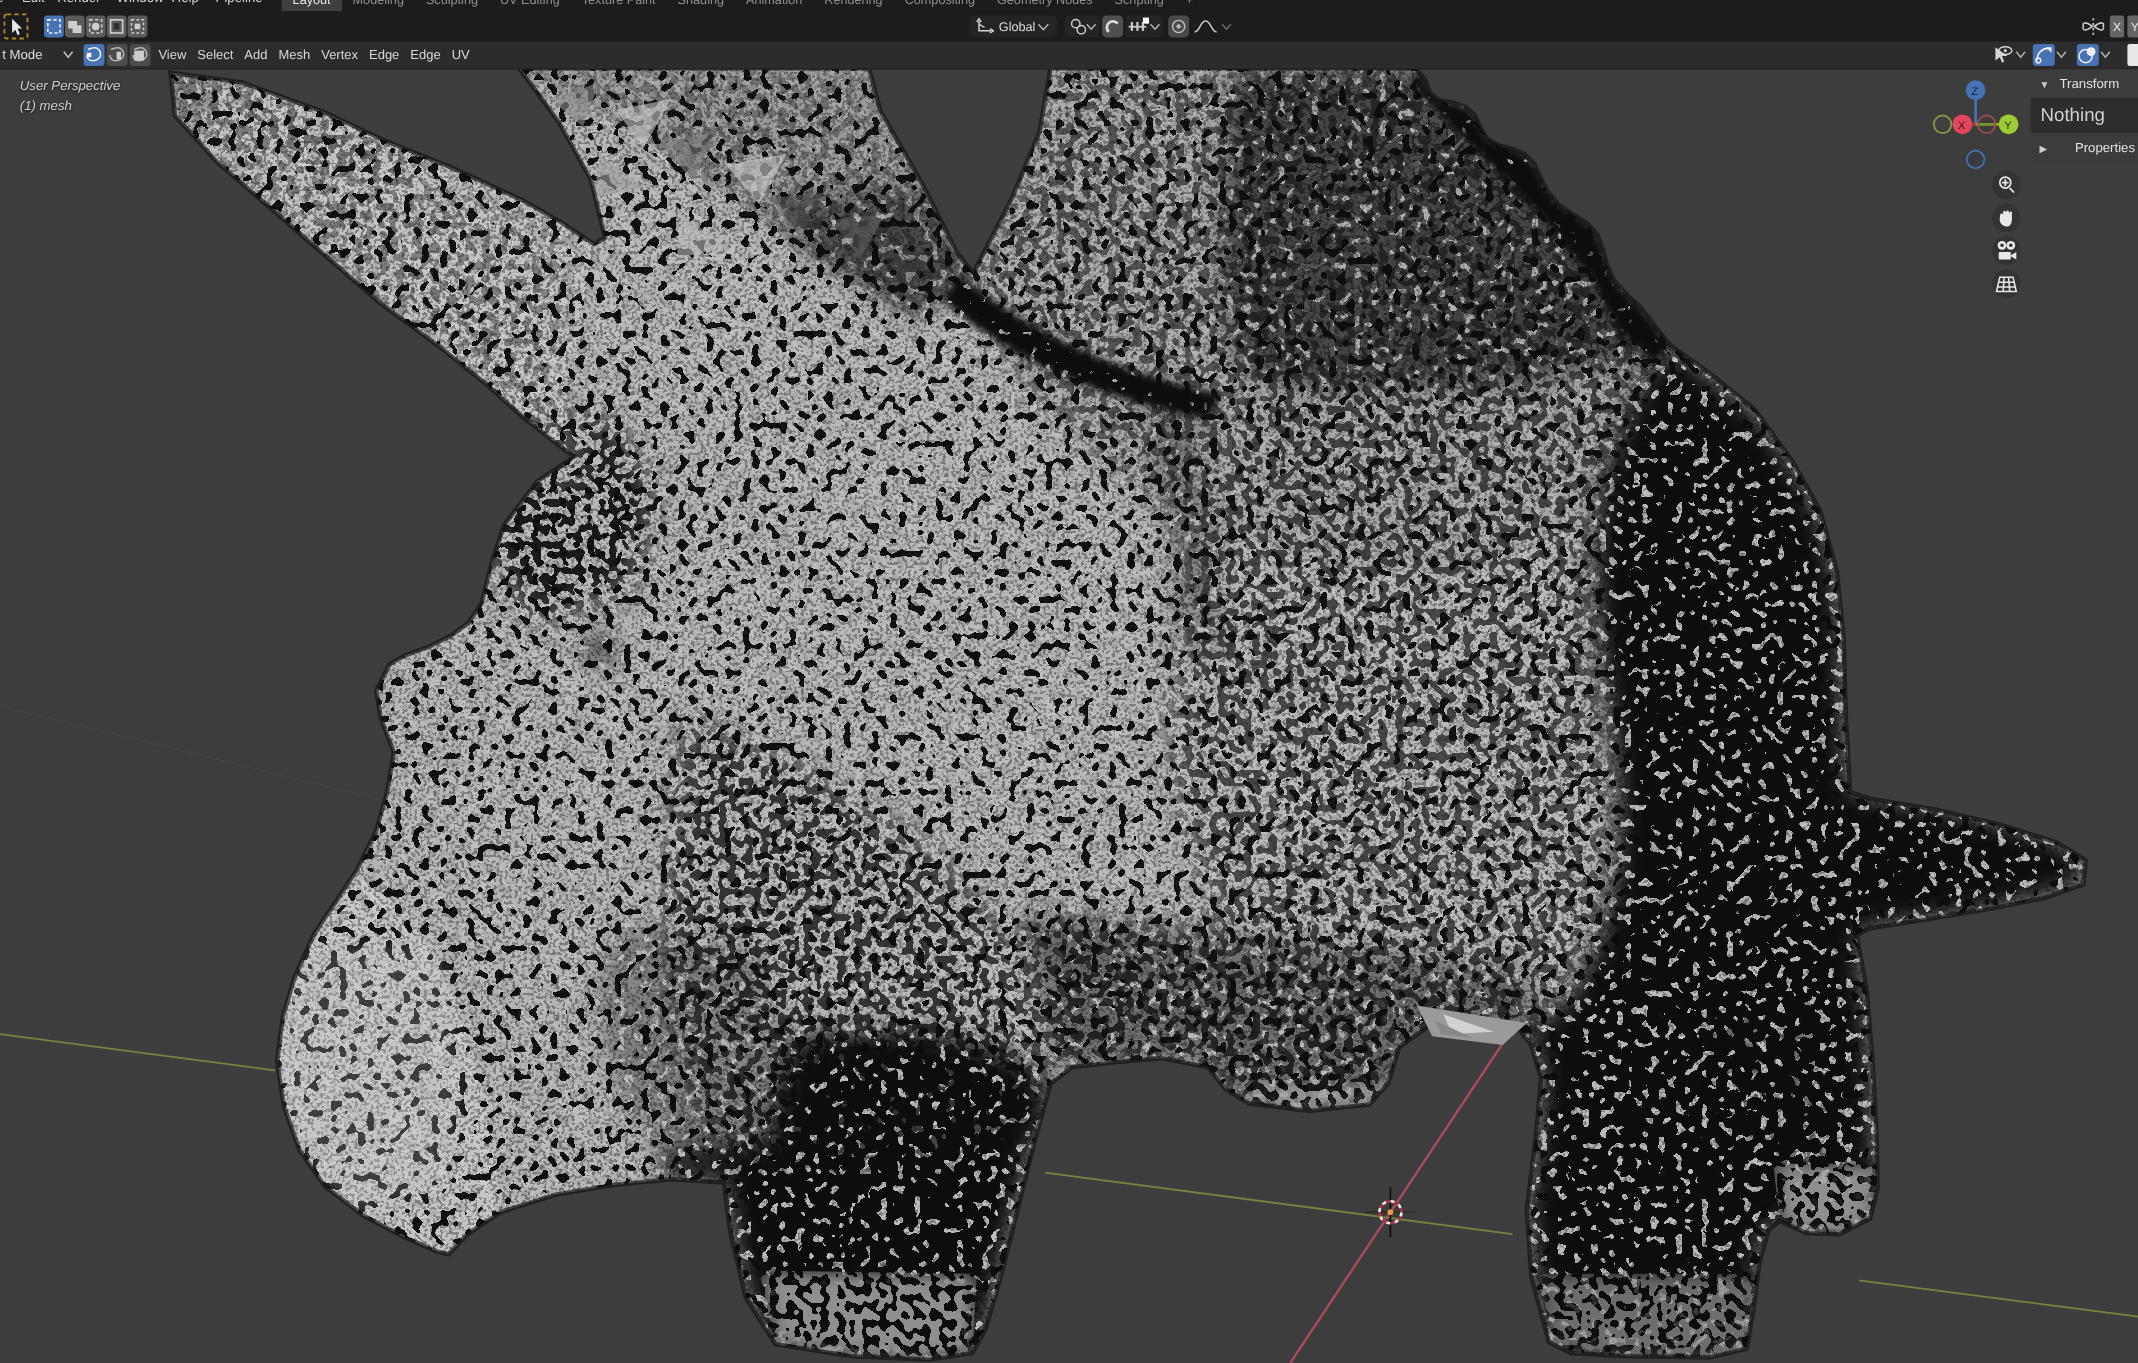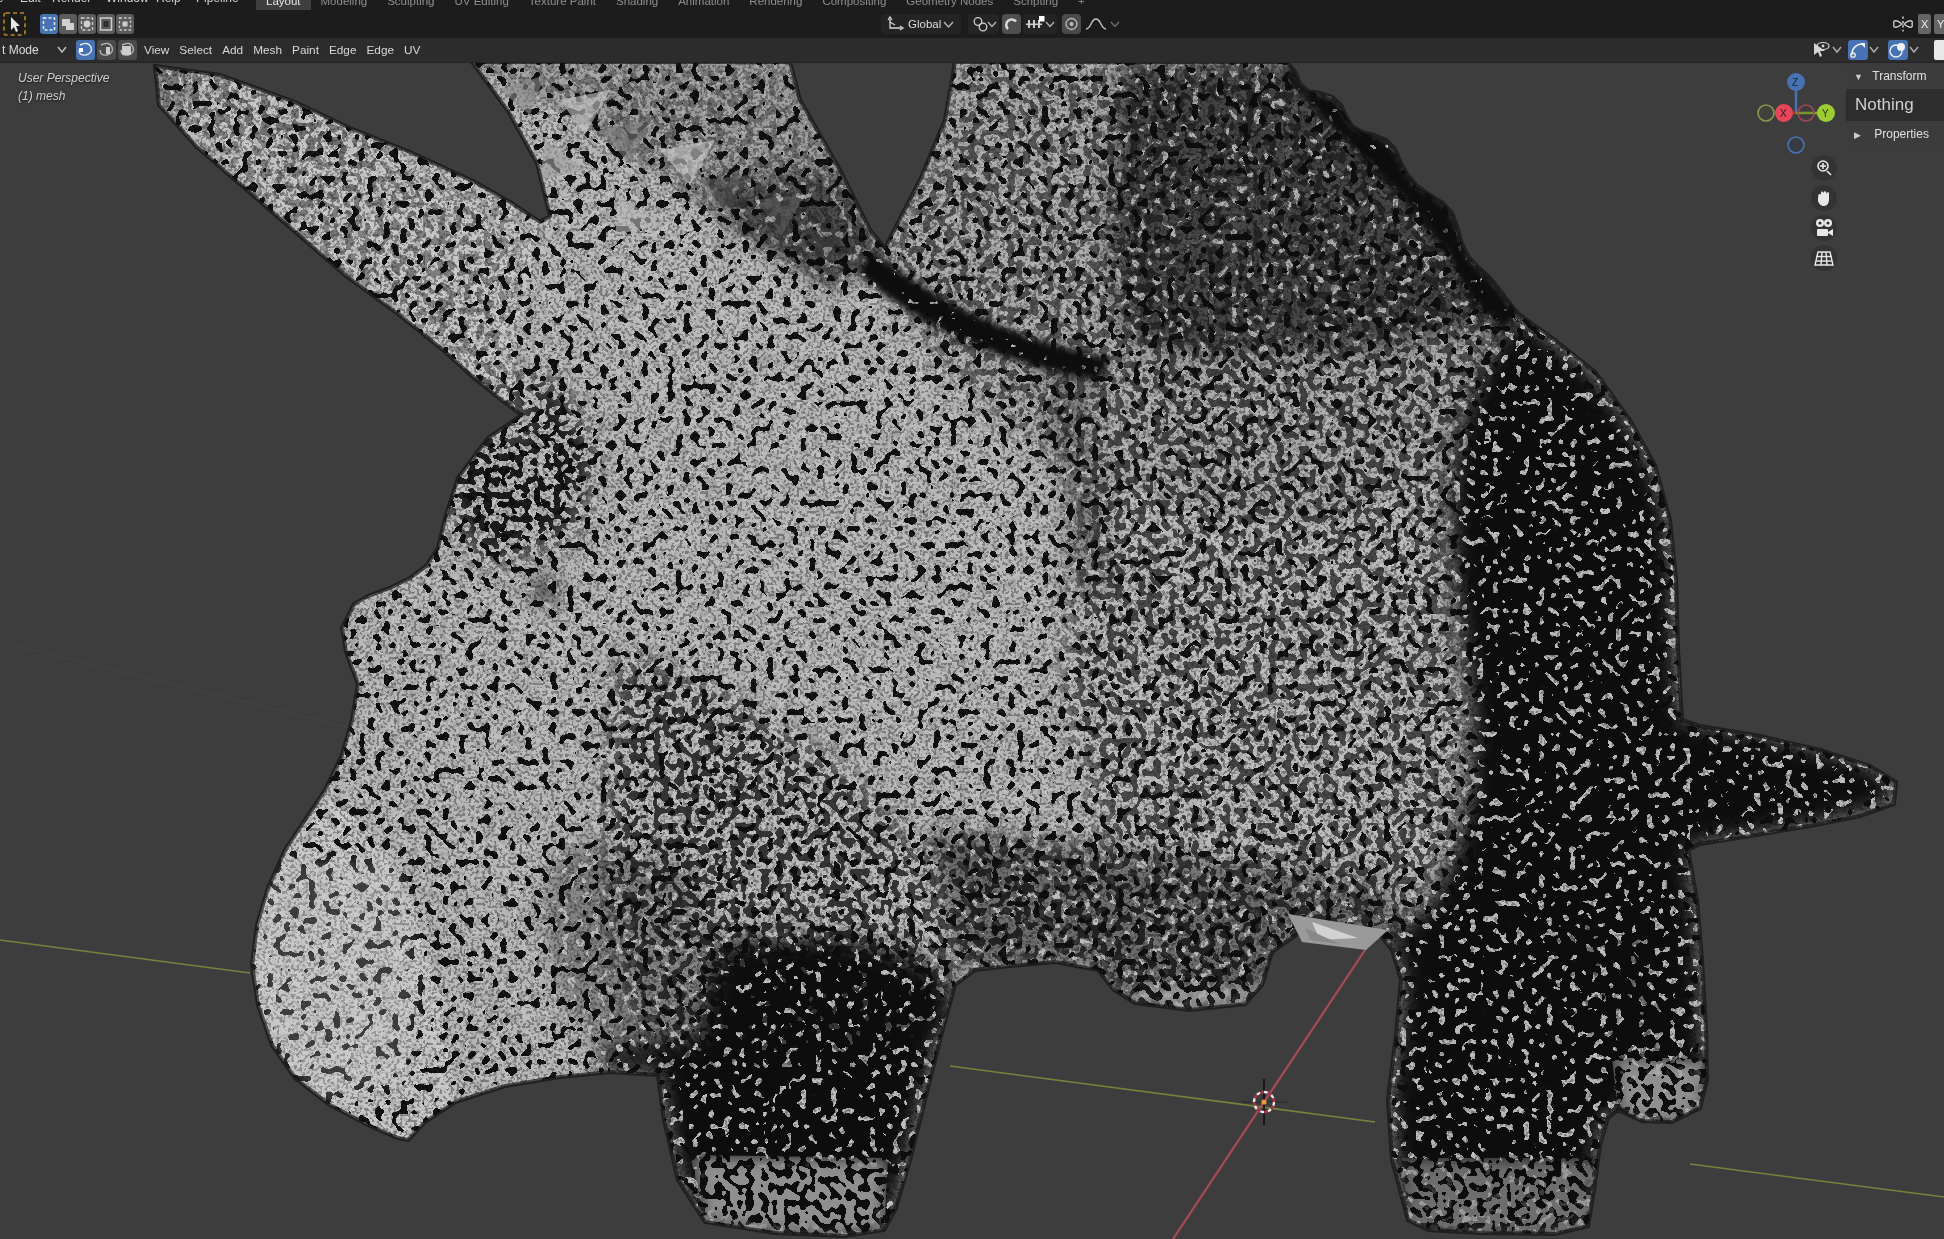--- a/index.html
+++ b/index.html
@@ -217,21 +217,21 @@
     <span class="tab">Geometry Nodes</span>
       <span class="tab">Scripting</span>
       <span class="tab" style="color:#888">+</span>
   </div>
   <div class="abs" id="row3"></div>
   <div class="abs" id="vpmenus">
     <span>View</span>
       <span>Select</span>
       <span>Add</span>
       <span>Mesh</span>
-      <span>Paint</span>
+      <span>Vertex</span>
       <span>Edge</span>
       <span>Edge</span>
       <span>UV</span>
   </div>
   <div class="abs upersp" style="left:18px;top:71px;">User Perspective</div>
   <div class="abs upersp" style="left:18px;top:89px;">(1) mesh</div>
 
   <svg class="abs" style="left:0;top:11px" width="300" height="27" viewBox="0 0 300 27">
     <rect x="4" y="2" width="21" height="22" rx="2" fill="none" stroke="#b88726" stroke-width="1.6" stroke-dasharray="4 3"></rect>
     <path d="M11,6 L11,19 14,16 16,21 18,20 16,15 20,15 Z" fill="#e8e8e8"></path>
@@ -325,21 +325,21 @@
 
   <div class="abs" style="left:1846px;top:63px;width:98px;height:26px;background:#3c3c3c;border-radius:4px 0 0 0;color:#e0e0e0;font-size:12px;line-height:26px;">
     <span style="margin-left:8px;font-size:9px;color:#cdcdcd;">▼</span>
     <span style="margin-left:6px;">Transform</span>
   </div>
   <div class="abs" style="left:1846px;top:89px;width:98px;height:32px;background:#2d2d2d;color:#d0d0d0;font-size:17px;line-height:32px;">
     <span style="margin-left:9px;">Nothing selected</span>
   </div>
   <div class="abs" style="left:1846px;top:121px;width:98px;height:27px;background:#3c3c3c;color:#e0e0e0;font-size:12px;line-height:27px;">
     <span style="margin-left:8px;font-size:9px;color:#cdcdcd;">▶</span>
-    <span style="margin-left:10px;">Properties</span>
+    <span style="margin-left:22px;">Properties</span>
   </div>
 
   <svg class="abs" style="left:1750px;top:62px" width="100" height="220" viewBox="0 0 100 220">
     <line x1="46" y1="20" x2="46" y2="51" stroke="#4772b3" stroke-width="2.5"></line>
     <line x1="46" y1="51" x2="76" y2="51" stroke="#84ad28" stroke-width="2.5"></line>
     <line x1="34" y1="51" x2="46" y2="51" stroke="#b33" stroke-width="2.5"></line>
     <circle cx="46" cy="20" r="9" fill="#4772b3"></circle>
       <text x="42" y="24" font-size="10" fill="#10213d" font-family="Liberation Sans">Z</text>
     <circle cx="34" cy="51" r="9" fill="#e4465c"></circle>
       <text x="30" y="55" font-size="10" fill="#3d0f17" font-family="Liberation Sans">X</text>

